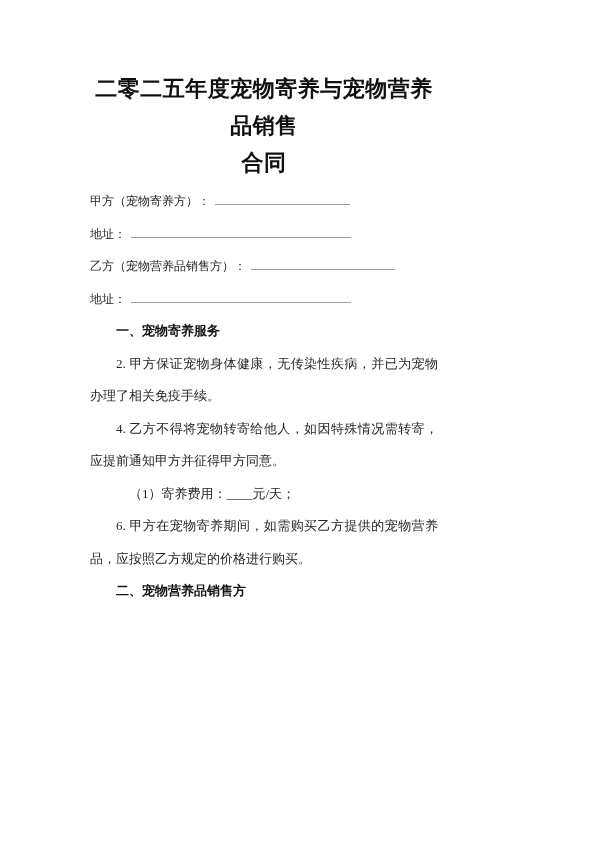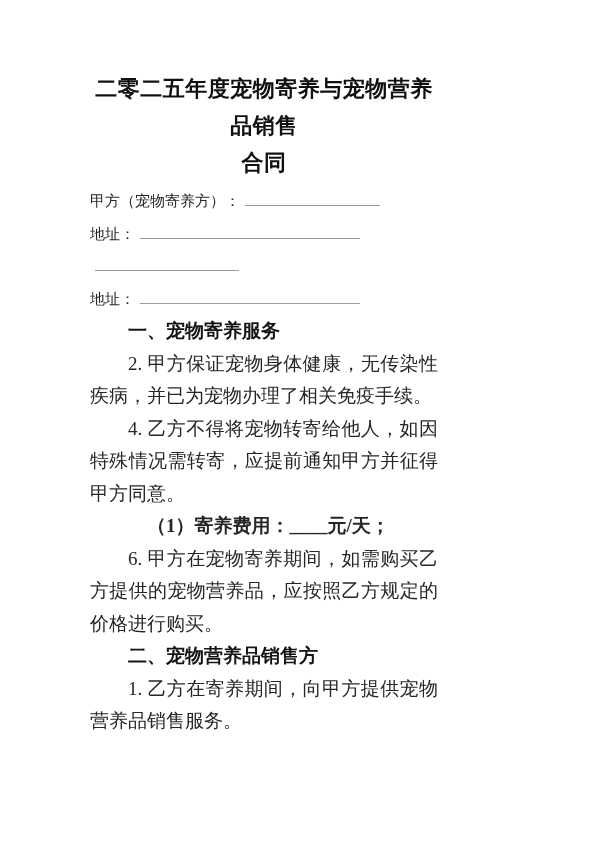--- a/index.html
+++ b/index.html
@@ -22,68 +22,66 @@
     margin: 0 0 4px 0;
     font-size: 22px;
     line-height: 37px;
     font-weight: bold;
     text-align: center;
     color: #101010;
     letter-spacing: 0.5px;
   }
   .party-line {
     margin: 0;
-    font-size: 15px;
+    font-size: 12px;
     line-height: 32.5px;
     white-space: nowrap;
   }
   .blank {
     display: inline-block;
     height: 13px;
     margin-left: 5px;
     border-bottom: 1px solid #9e9e9e;
     vertical-align: baseline;
   }
   .blank.w-name   { width: 135px; }
   .blank.w-name2  { width: 144px; }
   .blank.w-addr   { width: 220px; }
   .para {
     margin: 0;
-    font-size: 19px;
+    font-size: 13px;
     line-height: 32.5px;
     text-align: justify;
     text-indent: 2em;
   }
   .para.heading {
     font-weight: bold;
     color: #141414;
     text-align: left;
   }
   .para.sub {
     text-indent: 3em;
-    font-weight: bold;
   }
 </style>
 </head>
 <body>
 
 <div class="page">
 
   <h1 class="doc-title"><span>二零二五年度宠物寄养与宠物营养品销售</span><br><span>合同</span></h1>
 
   <div class="parties">
     <p class="party-line"><span>甲方（宠物寄养方）：</span><span class="blank w-name"></span></p>
     <p class="party-line"><span>地址：</span><span class="blank w-addr"></span></p>
-    <p class="party-line"><span class="blank w-name2"></span></p>
+    <p class="party-line"><span>乙方（宠物营养品销售方）：</span><span class="blank w-name2"></span></p>
     <p class="party-line"><span>地址：</span><span class="blank w-addr"></span></p>
   </div>
 
   <div class="contract-body">
     <p class="para heading">一、宠物寄养服务</p>
     <p class="para">2. 甲方保证宠物身体健康，无传染性疾病，并已为宠物办理了相关免疫手续。</p>
     <p class="para">4. 乙方不得将宠物转寄给他人，如因特殊情况需转寄，应提前通知甲方并征得甲方同意。</p>
     <p class="para sub">（1）寄养费用：____元/天；</p>
     <p class="para">6. 甲方在宠物寄养期间，如需购买乙方提供的宠物营养品，应按照乙方规定的价格进行购买。</p>
     <p class="para heading">二、宠物营养品销售方</p>
-    <p class="para">1. 乙方在寄养期间，向甲方提供宠物营养品销售服务。</p>
   </div>
 
 </div>
 
 </body></html>

